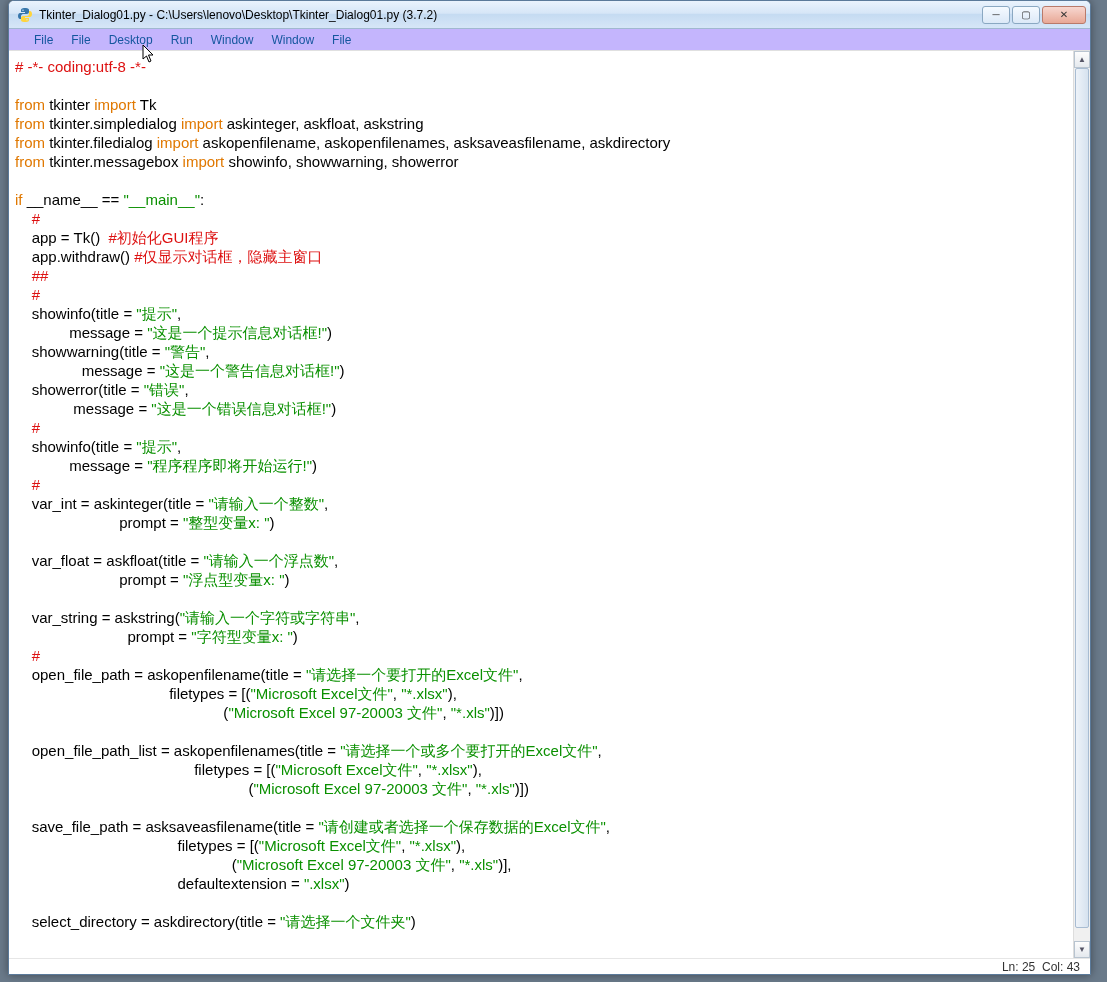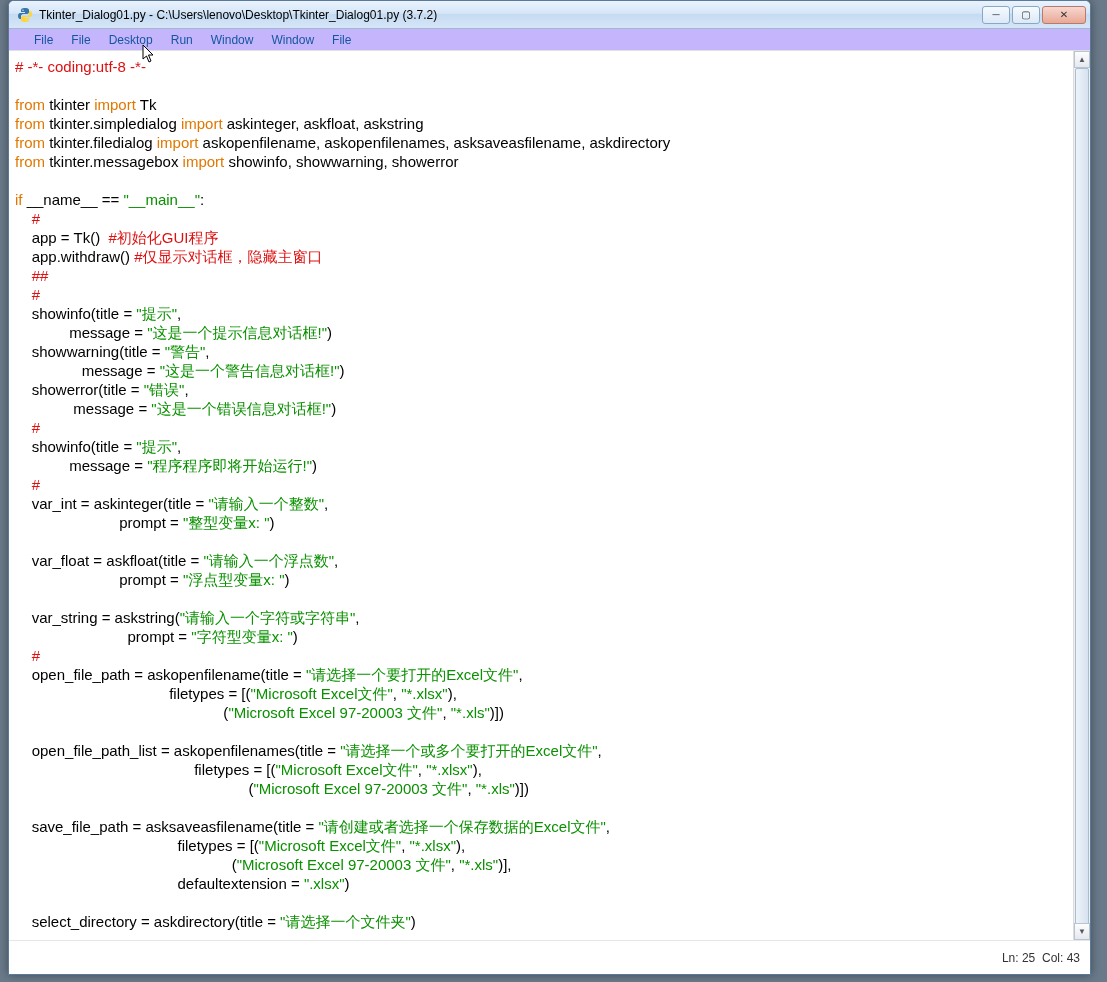--- a/index.html
+++ b/index.html
@@ -106,21 +106,21 @@
     }
     .sb-thumb {
       position: absolute;
       top: 17px; left: 1px; right: 1px;
       height: 860px;
       background: linear-gradient(90deg,#eef3f9,#d6e2ef);
       border: 1px solid #a8bcd2;
       border-radius: 2px;
     }
     .statusbar {
-      height: 34px;
+      height: 16px;
       background: #fff;
       border-top: 1px solid #e6e6e6;
       display: flex;
       justify-content: flex-end;
       align-items: center;
       padding: 0 10px;
       font-size: 12px;
       color: #333;
     }
     .tok-comment { color: #d11; }

